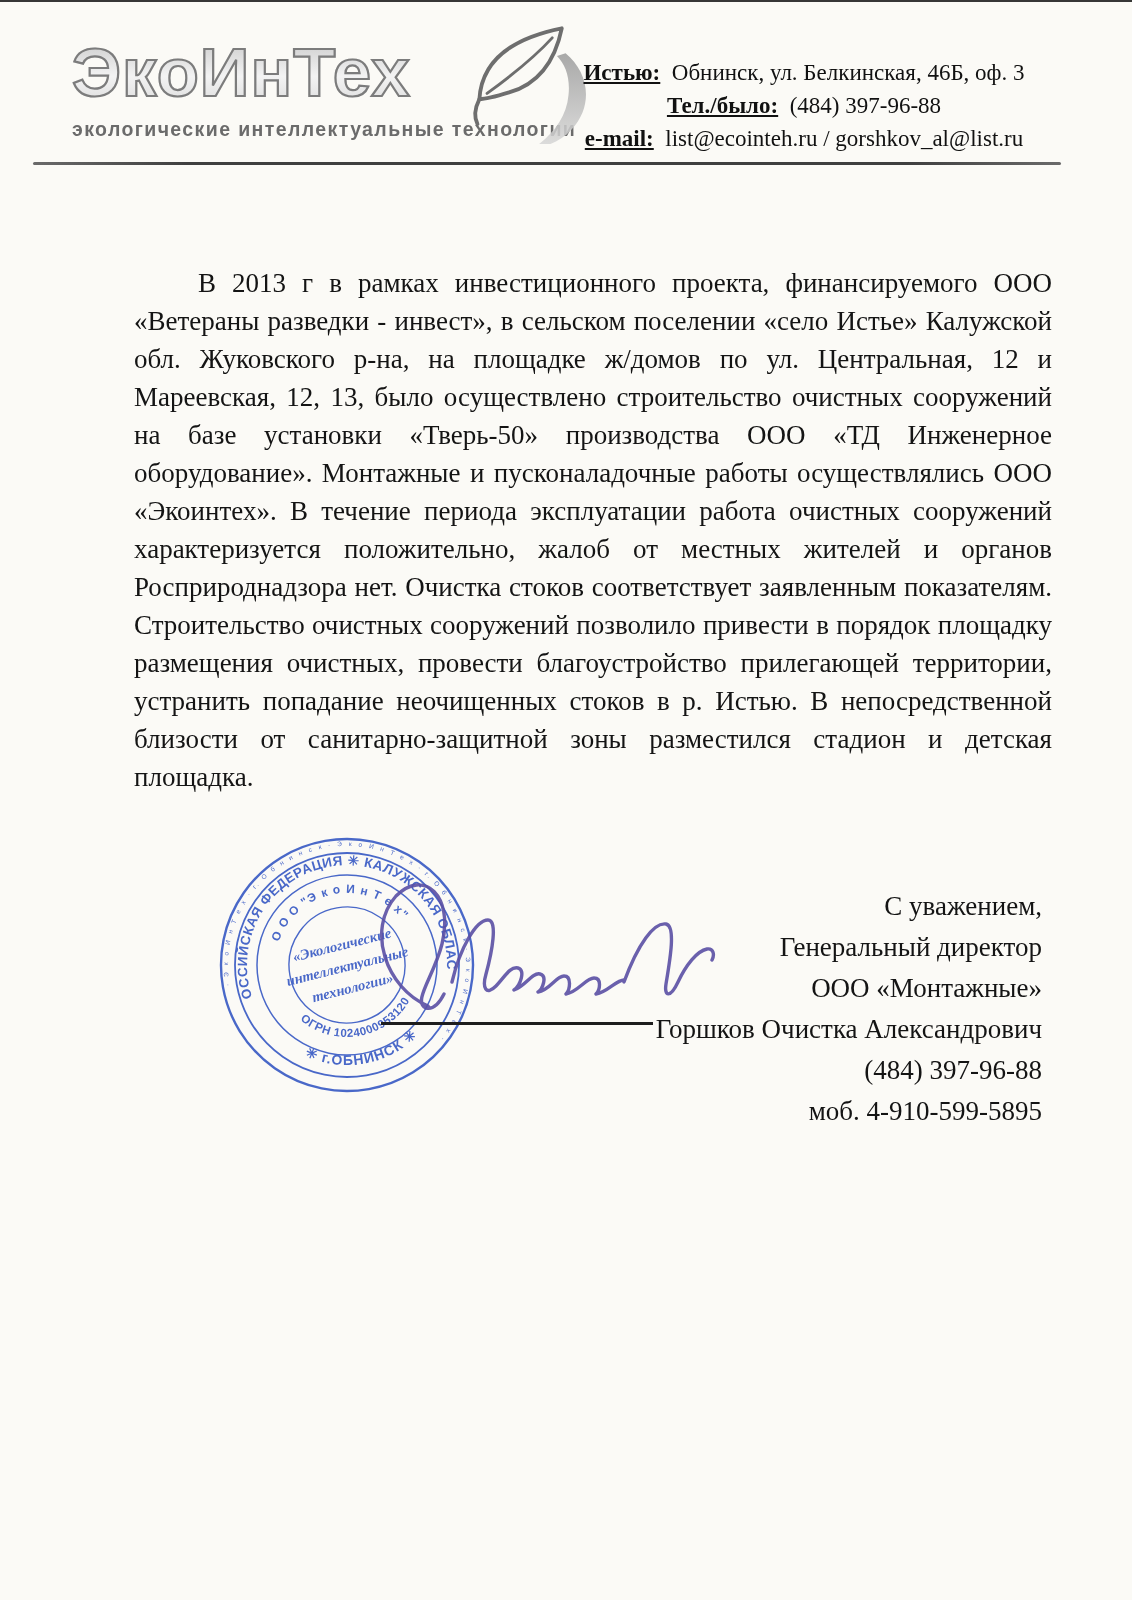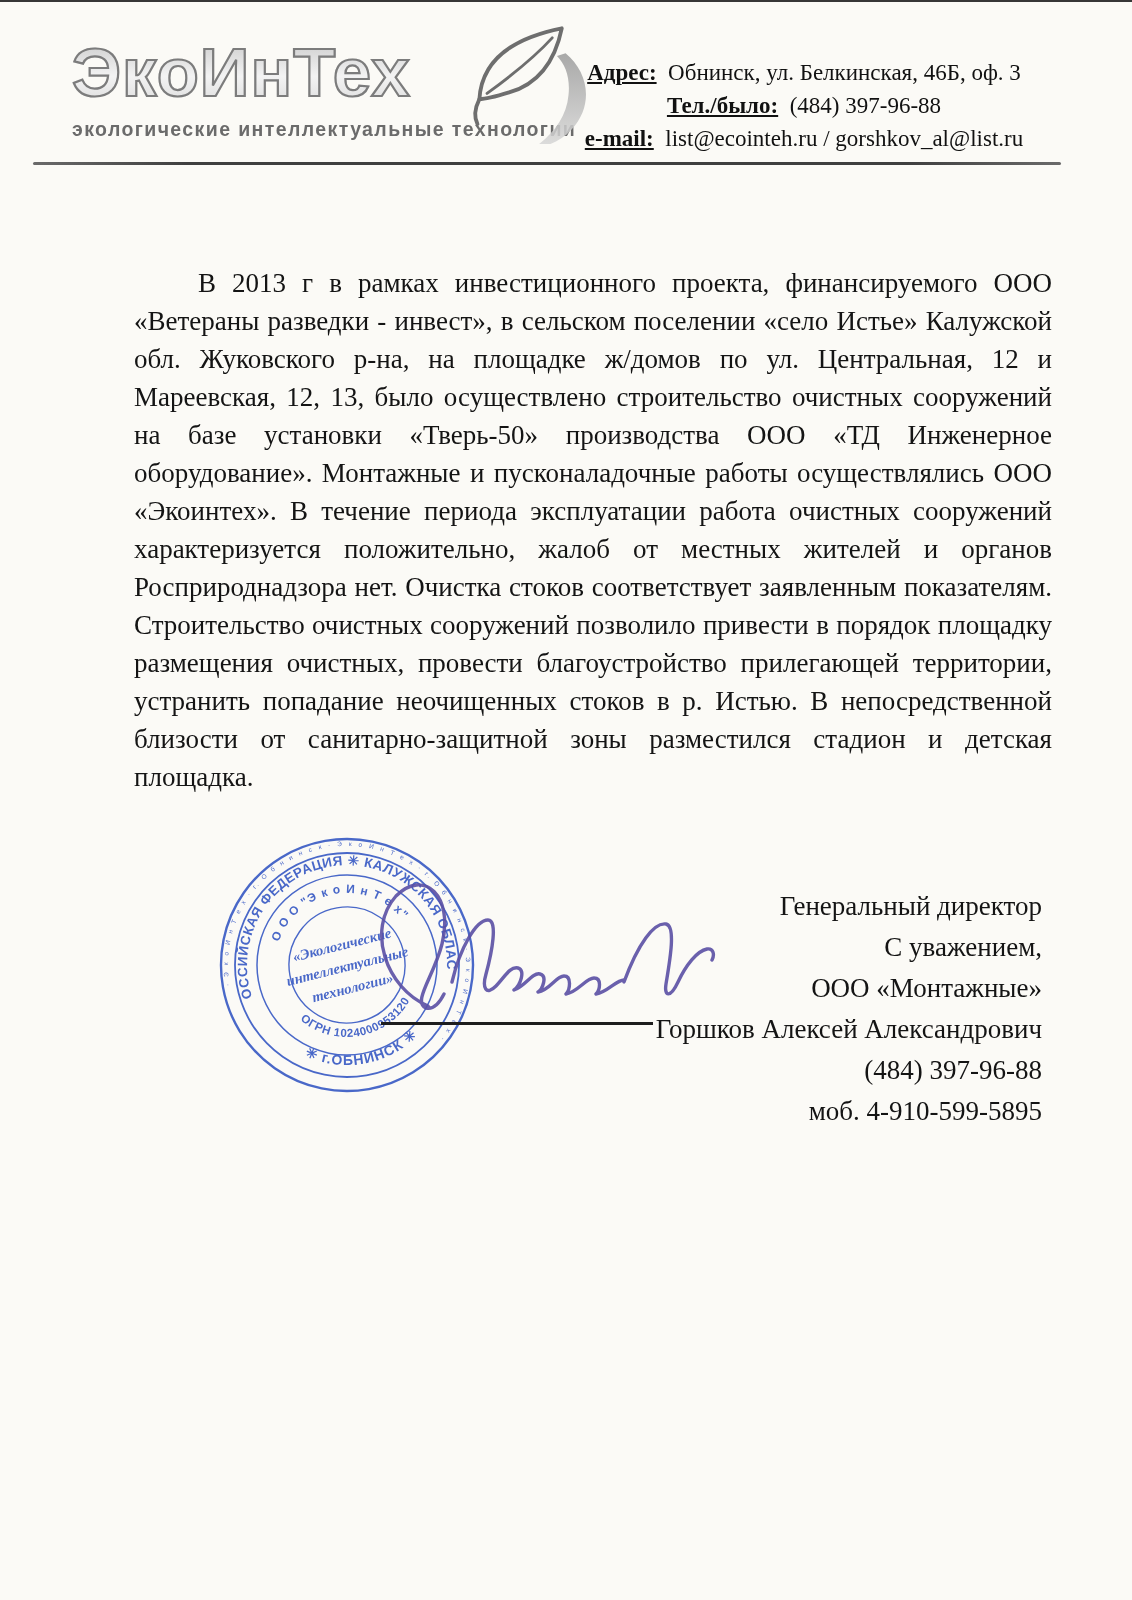--- a/index.html
+++ b/index.html
@@ -101,21 +101,21 @@
           <path d="M 62,86 C 64,52 88,24 148,12 C 141,46 124,70 93,79 C 80,83 68,86 62,86 Z" fill="#fbfaf6" stroke="#6e6e6e" stroke-width="4" stroke-linejoin="round"></path>
           <path d="M 70,80 C 92,64 118,44 138,22" fill="none" stroke="#6e6e6e" stroke-width="3" stroke-linecap="round"></path>
           <path d="M 62,86 C 57,96 56,104 60,112" fill="none" stroke="#6e6e6e" stroke-width="4" stroke-linecap="round"></path>
         </svg>
       </div>
       <div class="tagline">экологические интеллектуальные технологии</div>
     </div>
 
     <div class="contact-block">
       <div>
-        <span class="clabel">Адрес:</span>&nbsp;
+        <span class="clabel">Истью:</span>&nbsp;
         <span>Обнинск, ул. Белкинская, 46Б, оф. 3</span>
       </div>
       <div>
         <span class="clabel">Тел./было:</span>&nbsp;
         <span>(484) 397-96-88</span>
       </div>
       <div>
         <span class="clabel">e-mail:</span>&nbsp;
         <span>list@ecointeh.ru / gorshkov_al@list.ru</span>
       </div>
@@ -176,21 +176,21 @@
 
       <path d="M 112,134 C 120,100 136,72 148,72 C 158,72 152,104 146,126 C 142,140 146,148 156,138 C 164,130 170,118 178,120 C 186,122 180,138 174,142 C 186,138 192,124 200,126 C 208,128 202,142 198,144 C 210,142 216,128 224,128 C 232,128 230,142 226,146 C 238,144 246,130 254,130 C 262,130 260,142 256,146 C 268,144 276,132 284,132"></path>
 
       <path d="M 284,134 C 298,96 314,74 326,76 C 336,78 330,112 326,136 C 324,148 330,151 338,134 C 346,117 357,103 367,101 C 373,100 375,106 372,112"></path>
     </g>
   </svg>
 
   <div class="sig-line"></div>
 
   <div class="signoff">
+    <div>С уважением,</div>
     <div>Генеральный директор</div>
-    <div>С уважением,</div>
     <div>ООО «Монтажные»</div>
-    <div>Горшков Алексей Александрович</div>
+    <div>Горшков Очистка Александрович</div>
     <div>(484) 397-96-88</div>
     <div>моб. 4-910-599-5895</div>
   </div>
 
 </div>
 
 </body></html>

